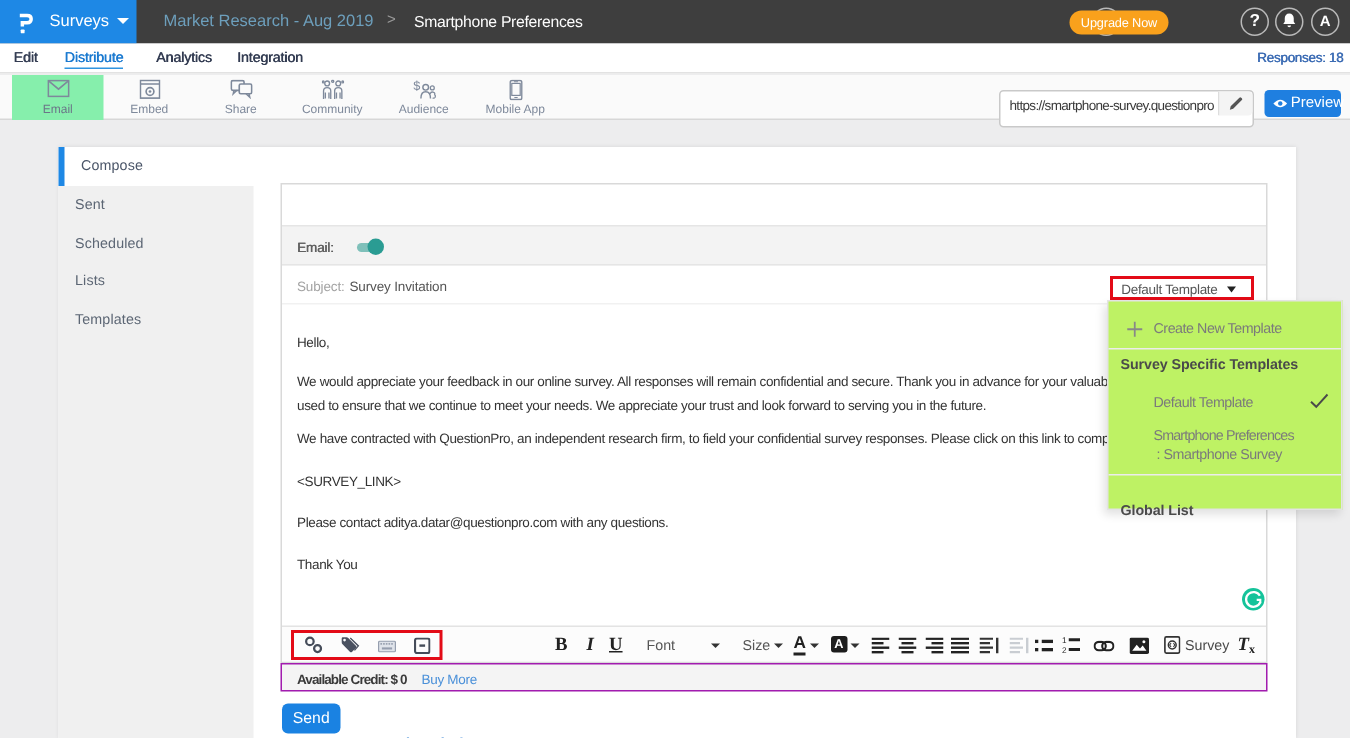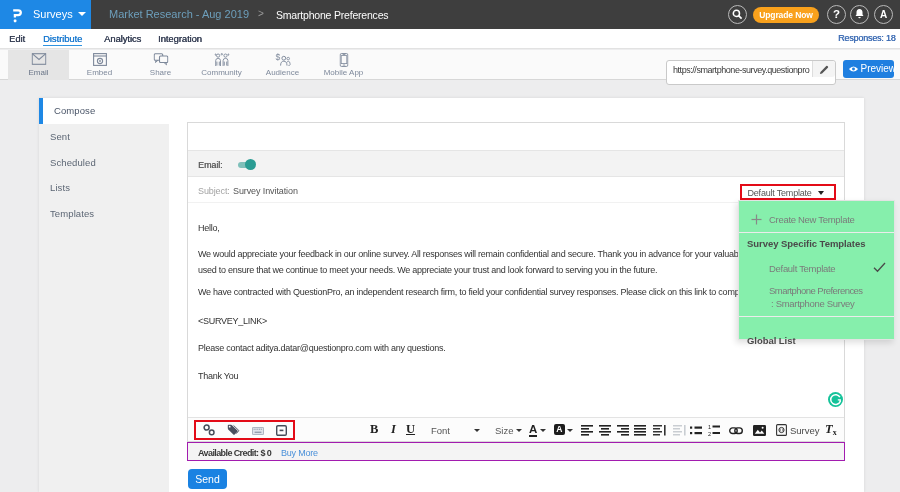--- a/index.html
+++ b/index.html
@@ -7,21 +7,21 @@
 body{font-family:"Liberation Sans",sans-serif;background:#ededee;position:relative}
 
 #topbar{position:absolute;left:0;top:0;width:900px;height:29px;background:#3e3e3e}
 #logo{position:absolute;left:0;top:0;width:91px;height:29px;background:#1e88e5}
 #surveys{position:absolute;left:33px;top:8px;color:#fff;font-size:11px}
 #survcaret{position:absolute;left:78px;top:12px;width:0;height:0;border-left:4px solid transparent;border-right:4px solid transparent;border-top:4.5px solid #fff}
 #crumb1{position:absolute;left:109px;top:8px;color:#6d9fbc;font-size:11px}
 #crumbsep{position:absolute;left:258px;top:8px;color:#9a9a9a;font-size:10px}
 #crumb2{position:absolute;left:276px;top:8.5px;color:#fdfdfd;font-size:10.5px;letter-spacing:-0.2px}
 .tcirc{position:absolute;top:5px;width:19px;height:19px;border:1.4px solid #b9b9b9;border-radius:50%;color:#fff;text-align:center}
-#upg{position:absolute;left:753px;top:7px;width:66px;height:16px;background:#f9a11c;border-radius:8px;color:#fff;font-size:8.5px;font-weight:bold;letter-spacing:-0.1px;text-align:center;line-height:16px}
+#upg{position:absolute;left:713px;top:7px;width:66px;height:16px;background:#f9a11c;border-radius:8px;color:#fff;font-size:8.5px;font-weight:normal;letter-spacing:-0.1px;text-align:center;line-height:16px}
 
 #menurow{position:absolute;left:0;top:29px;width:900px;height:19.5px;background:#fff;border-bottom:1px solid #e2e2e2}
 .mitem{position:absolute;top:4px;white-space:nowrap;font-size:9.5px;color:#333c52;text-shadow:0.35px 0 0 currentColor;letter-spacing:-0.1px}
 
 #strip{position:absolute;left:0;top:49.5px;width:900px;height:30.5px;background:#fafafa;border-bottom:1px solid #d7d7d7}
 .tab{position:absolute;top:0;width:61px;height:30px;text-align:center;color:#7e899b}
 .tab .lbl{position:absolute;left:0;right:0;top:18.5px;font-size:8px;color:#7e899b}
 .tab svg{position:absolute;left:50%;top:3.5px;transform:translateX(-50%)}
 #urlbox{position:absolute;left:666px;top:10.5px;width:170px;height:25px;border:1px solid #c9c9c9;border-radius:3px;background:#fff}
 #urltext{position:absolute;left:6px;top:3.5px;font-size:9px;color:#3a3a3a;white-space:nowrap;overflow:hidden;width:141px;letter-spacing:-0.45px}
@@ -51,21 +51,21 @@
 #edtb{position:absolute;left:0;top:294px;width:656px;height:25px;background:#fcfcfc;border-top:1px solid #e3e3e3}
 #redbox1{position:absolute;left:6px;top:1.5px;width:101px;height:20.5px;border:2px solid #e30b17}
 .ei{position:absolute;top:0;color:#3d4450}
 .etxt{position:absolute;font-size:9.5px;color:#555}
 
 #creditrow{position:absolute;left:148px;top:344px;width:658px;height:19px;background:#f4f4f4;border:1px solid #a21caf}
 
 #send{position:absolute;left:149px;top:370.5px;width:39px;height:20.5px;background:#1a82e2;border-radius:4px;color:#fff;font-size:10.5px;text-align:center;line-height:20.5px}
 #sched{position:absolute;left:212.5px;top:392px;color:#3c87d6;font-size:16px}
 
-#ddmenu{position:absolute;left:738px;top:200px;width:157px;height:140px;background:#86efac;border:1px solid #e3e3e3;box-shadow:-2px 3px 6px rgba(0,0,0,0.12)}
+#ddmenu{position:absolute;left:738px;top:200px;width:157px;height:140px;background:#bef264;border:1px solid #e3e3e3;box-shadow:-2px 3px 6px rgba(0,0,0,0.12)}
 .dditem{position:absolute;font-size:9.5px;color:#7b7b7b;letter-spacing:-0.3px;white-space:nowrap}
 .ddbold{position:absolute;font-size:9.5px;font-weight:bold;color:#4a4a4a;letter-spacing:-0.05px;white-space:nowrap}
 .ddiv{position:absolute;left:0;width:155px;height:1px;background:#ececec}
 #gram{position:absolute;left:828px;top:391.5px;width:15px;height:15px;border-radius:50%;background:#15c39a}
 </style>
 </head>
 <body>
 
 <div id="topbar">
   <div id="logo">
@@ -98,21 +98,21 @@
 
 <div id="menurow">
   <div class="mitem" style="left:9px">Edit</div>
   <div class="mitem" style="left:43px;color:#1b7ad0;border-bottom:1.5px solid #2f93e0;padding-bottom:1px">Distribute</div>
   <div class="mitem" style="left:104px">Analytics</div>
   <div class="mitem" style="left:158px">Integration</div>
   <div class="mitem" style="right:4.5px;color:#3c6cb4;font-size:9px;letter-spacing:-0.2px">Responses: 18</div>
 </div>
 
 <div id="strip">
-  <div class="tab" style="left:8px;background:#e5e5e5">
+  <div class="tab" style="left:8px;background:#86efac">
     <svg width="15" height="12" viewBox="0 0 15 12">
         <rect x="0.7" y="0.7" width="13.6" height="10.6" fill="none" stroke="#7e899b" stroke-width="1.1"></rect>
         <path d="M0.7,0.7 L7.5,6.5 L14.3,0.7" fill="none" stroke="#7e899b" stroke-width="1.1"></path>
       </svg>
     <div class="lbl" style="color:#6b7688">Email</div>
   </div>
   <div class="tab" style="left:69px">
     <svg width="14" height="13" viewBox="0 0 14 13">
         <rect x="0.6" y="0.6" width="12.8" height="11.8" fill="none" stroke="#7e899b" stroke-width="1.1"></rect>
         <line x1="0.6" y1="3" x2="13.4" y2="3" stroke="#7e899b" stroke-width="1.1"></line>

